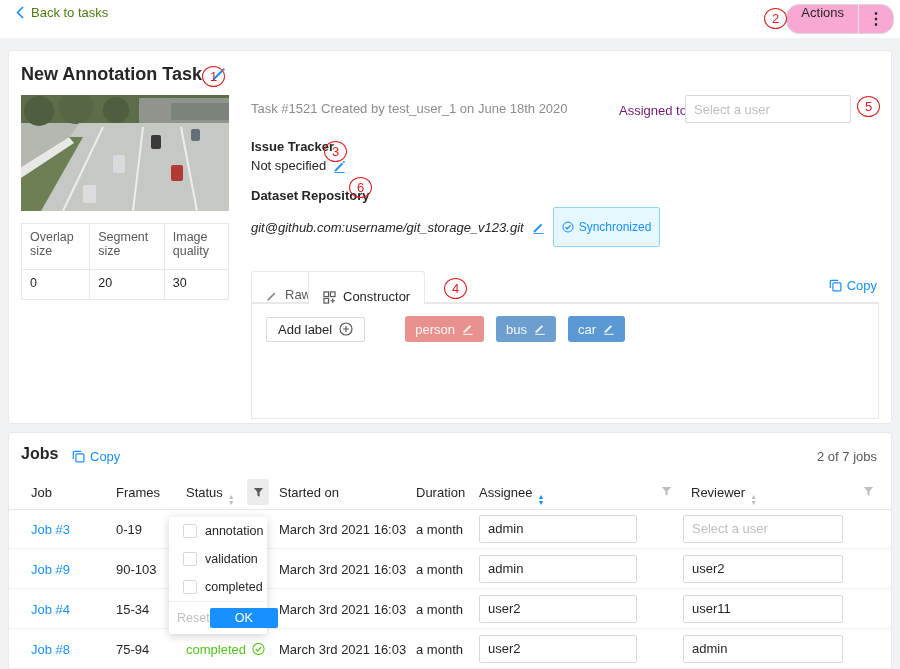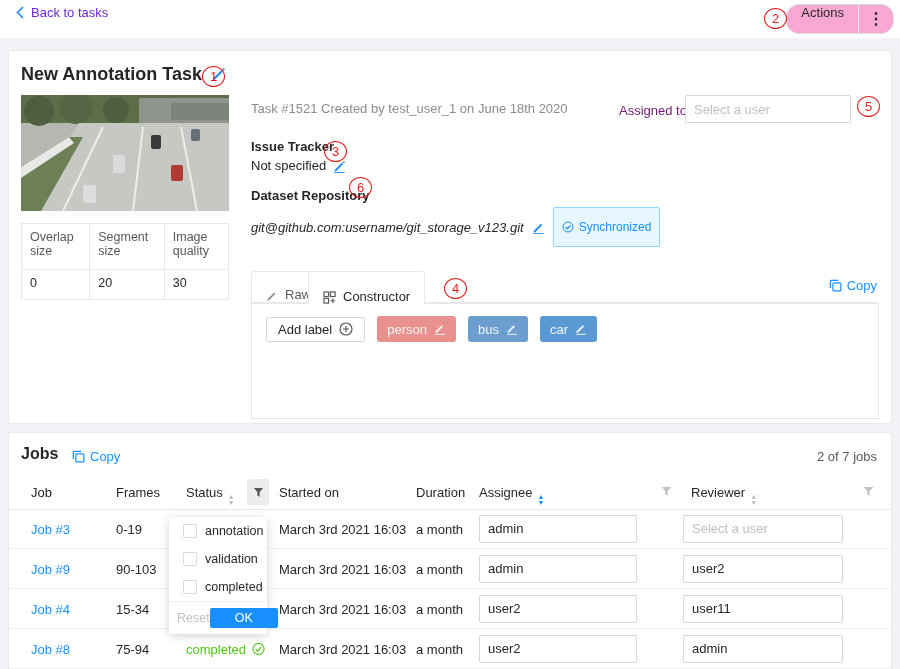--- a/index.html
+++ b/index.html
@@ -2,21 +2,21 @@
 <html><head>
 <meta charset="utf-8">
 <style>
   *{box-sizing:border-box;margin:0;padding:0}
   html,body{width:900px;height:669px}
   body{font-family:"Liberation Sans",sans-serif;font-size:13px;color:#262626;background:#f0f2f5;overflow:hidden}
   #stage{position:relative;width:900px;height:669px}
 
   
   #topbar{position:absolute;left:0;top:0;width:900px;height:38px;background:#fff}
-  #back-link{position:absolute;left:16px;top:0;height:24px;display:flex;align-items:center;gap:7px;color:#6d28d9;cursor:pointer}
+  #back-link{position:absolute;left:16px;top:0;height:24px;display:flex;align-items:center;gap:7px;color:#4d7c0f;cursor:pointer}
   #actions-btn{position:absolute;right:6px;top:4px;height:30px;display:flex;align-items:flex-start;background:#f9a8d4;border:1px solid #d9d9d9;border-radius:13px;cursor:pointer}
   #actions-btn .lbl{padding:0 14px}
   #actions-btn .dots{padding:0 9px;border-left:1px solid #ececec;font-size:16px;font-weight:bold;line-height:28px}
 
   .card{position:absolute;background:#fff;border:1px solid #e9e9e9;border-radius:3px}
   #main-card{left:8px;top:50px;width:884px;height:374px}
   #jobs-card{left:8px;top:432px;width:884px;height:237px;border-bottom:none;border-bottom-left-radius:0;border-bottom-right-radius:0}
 
   
   #task-title{position:absolute;left:12px;top:13px;font-size:18px;font-weight:600;display:flex;align-items:center;gap:9px}
@@ -217,21 +217,21 @@
 
     <div id="constructor-box">
       <div id="label-row">
         <div id="add-label-btn">
           <span>Add label</span>
           <svg width="14" height="14" viewBox="0 0 14 14">
               <circle cx="7" cy="7" r="6" fill="none" stroke="#595959" stroke-width="1.2"></circle>
               <path d="M7 4 v6 M4 7 h6" stroke="#595959" stroke-width="1.2"></path>
             </svg>
         </div>
-        <div class="chip" style="background: rgb(233, 145, 143);">
+        <div class="chip" style="background: rgb(233, 145, 143); margin-left: 28px;">
           <span>person</span>
           <svg width="12" height="12" viewBox="0 0 14 14">
               <path d="M2 9.6 L9 2.6 L10.6 4.2 L3.6 11.2 L1.8 11.6 Z" fill="#fff" opacity=".9"></path>
               <rect x="1.5" y="12.6" width="11" height="1.2" fill="#fff" opacity=".9"></rect>
             </svg>
         </div>
         <div class="chip" style="background: rgb(109, 158, 208);">
           <span>bus</span>
           <svg width="12" height="12" viewBox="0 0 14 14">
               <path d="M2 9.6 L9 2.6 L10.6 4.2 L3.6 11.2 L1.8 11.6 Z" fill="#fff" opacity=".9"></path>

